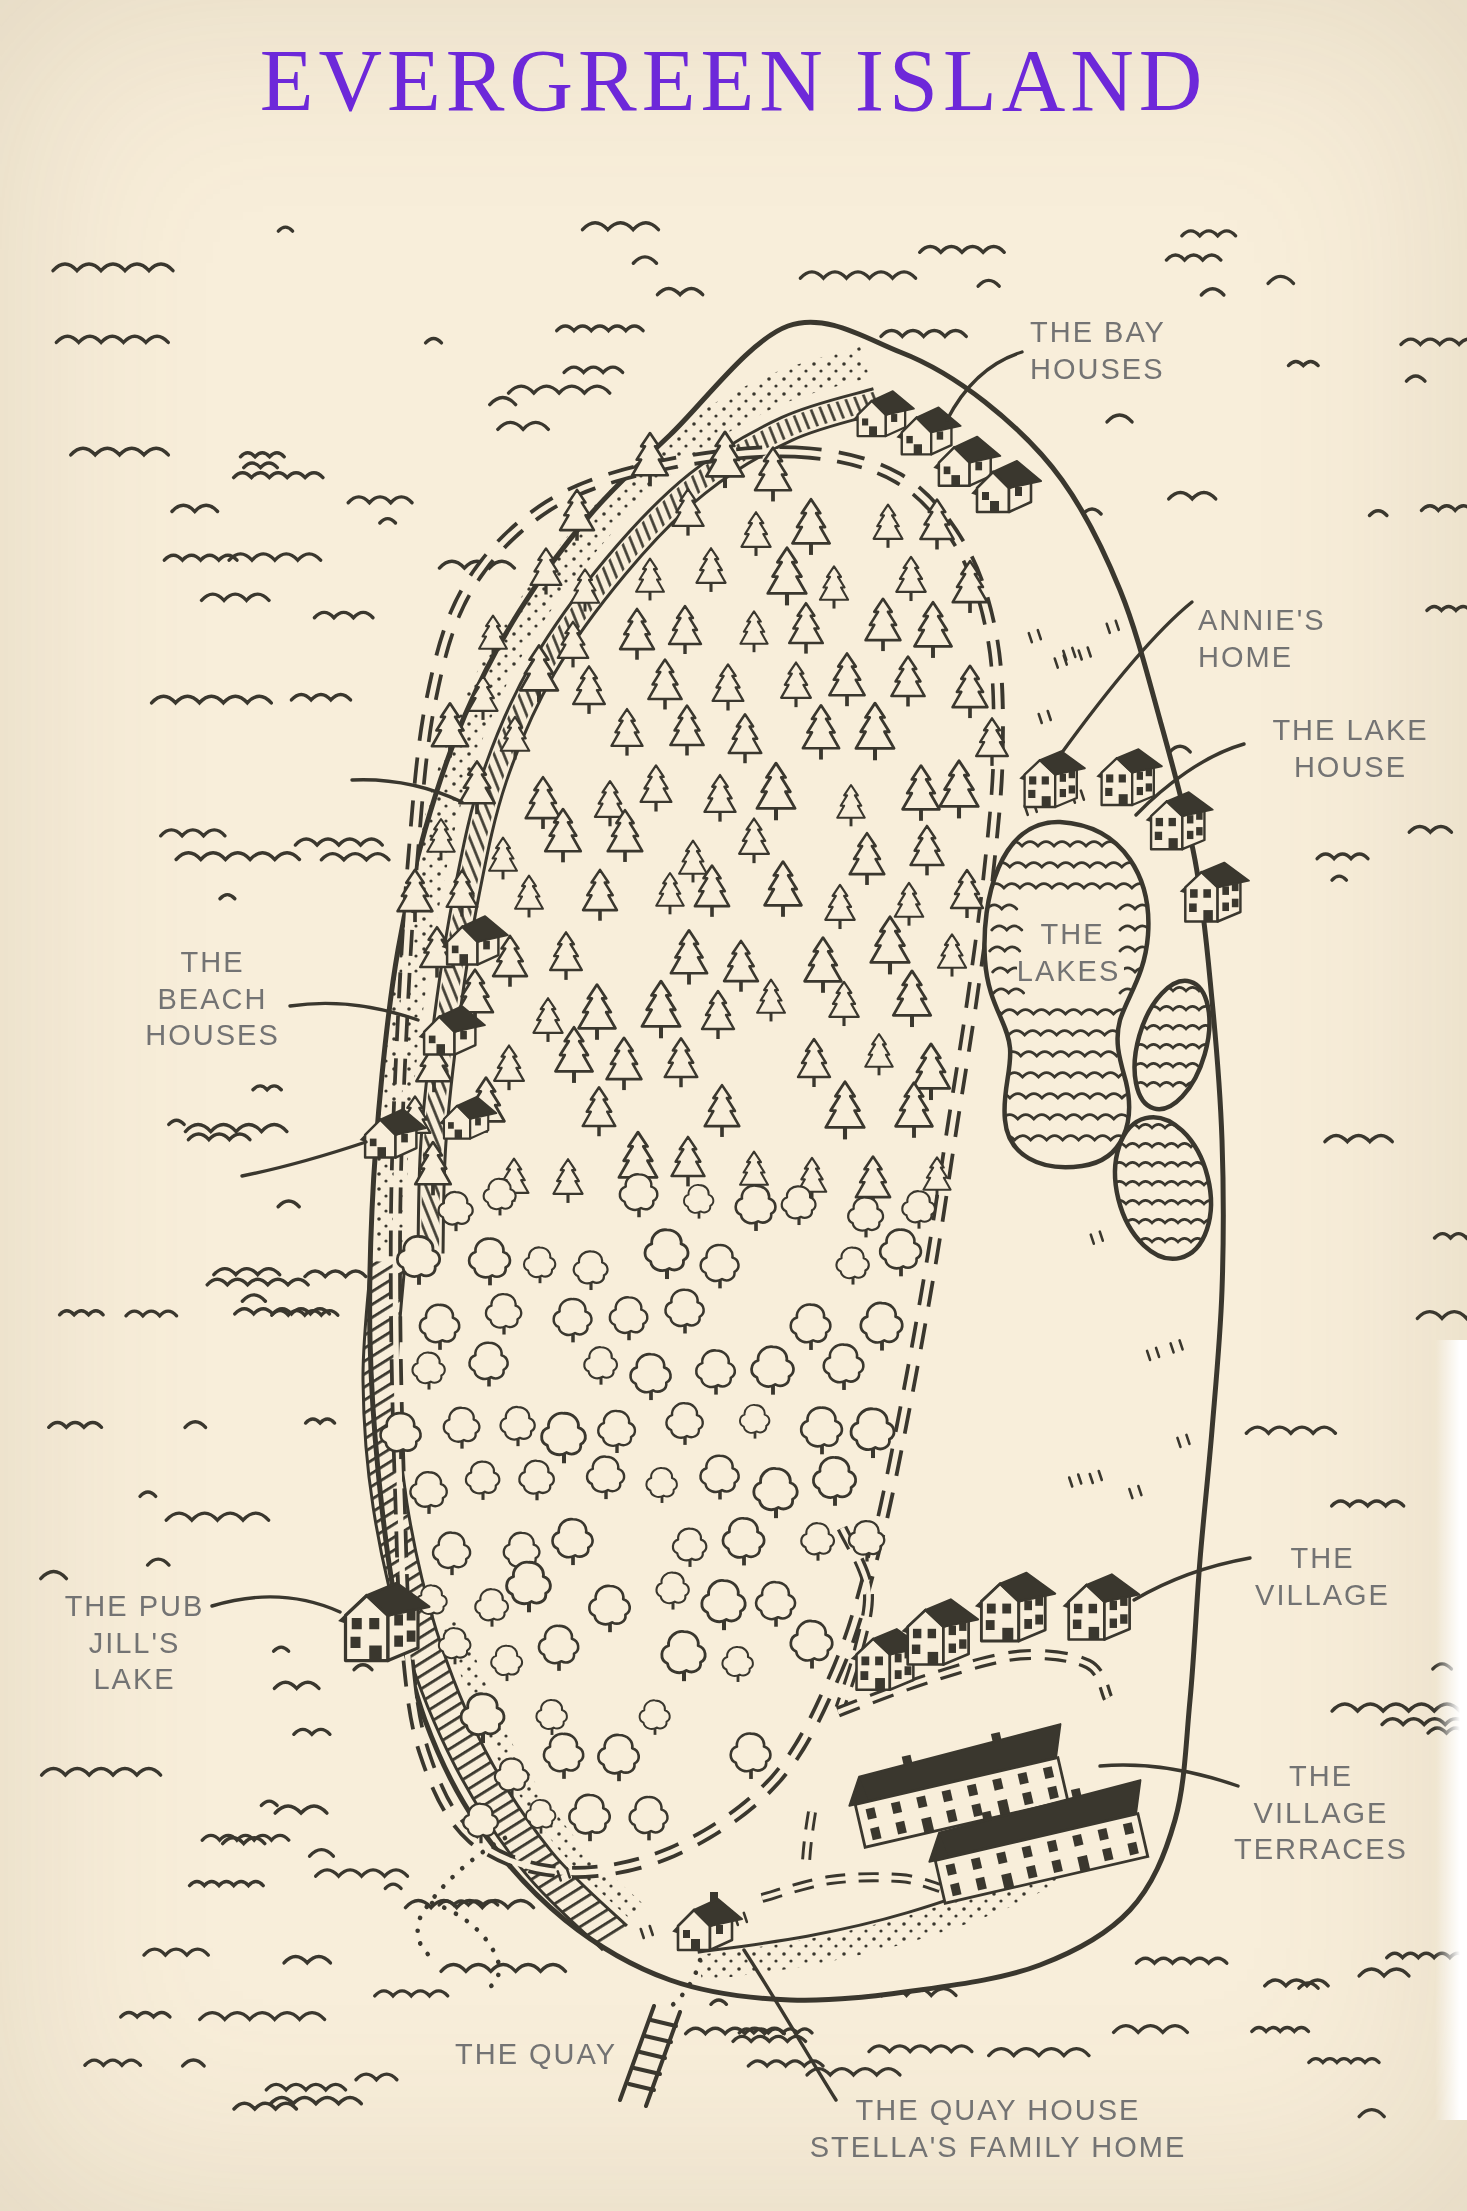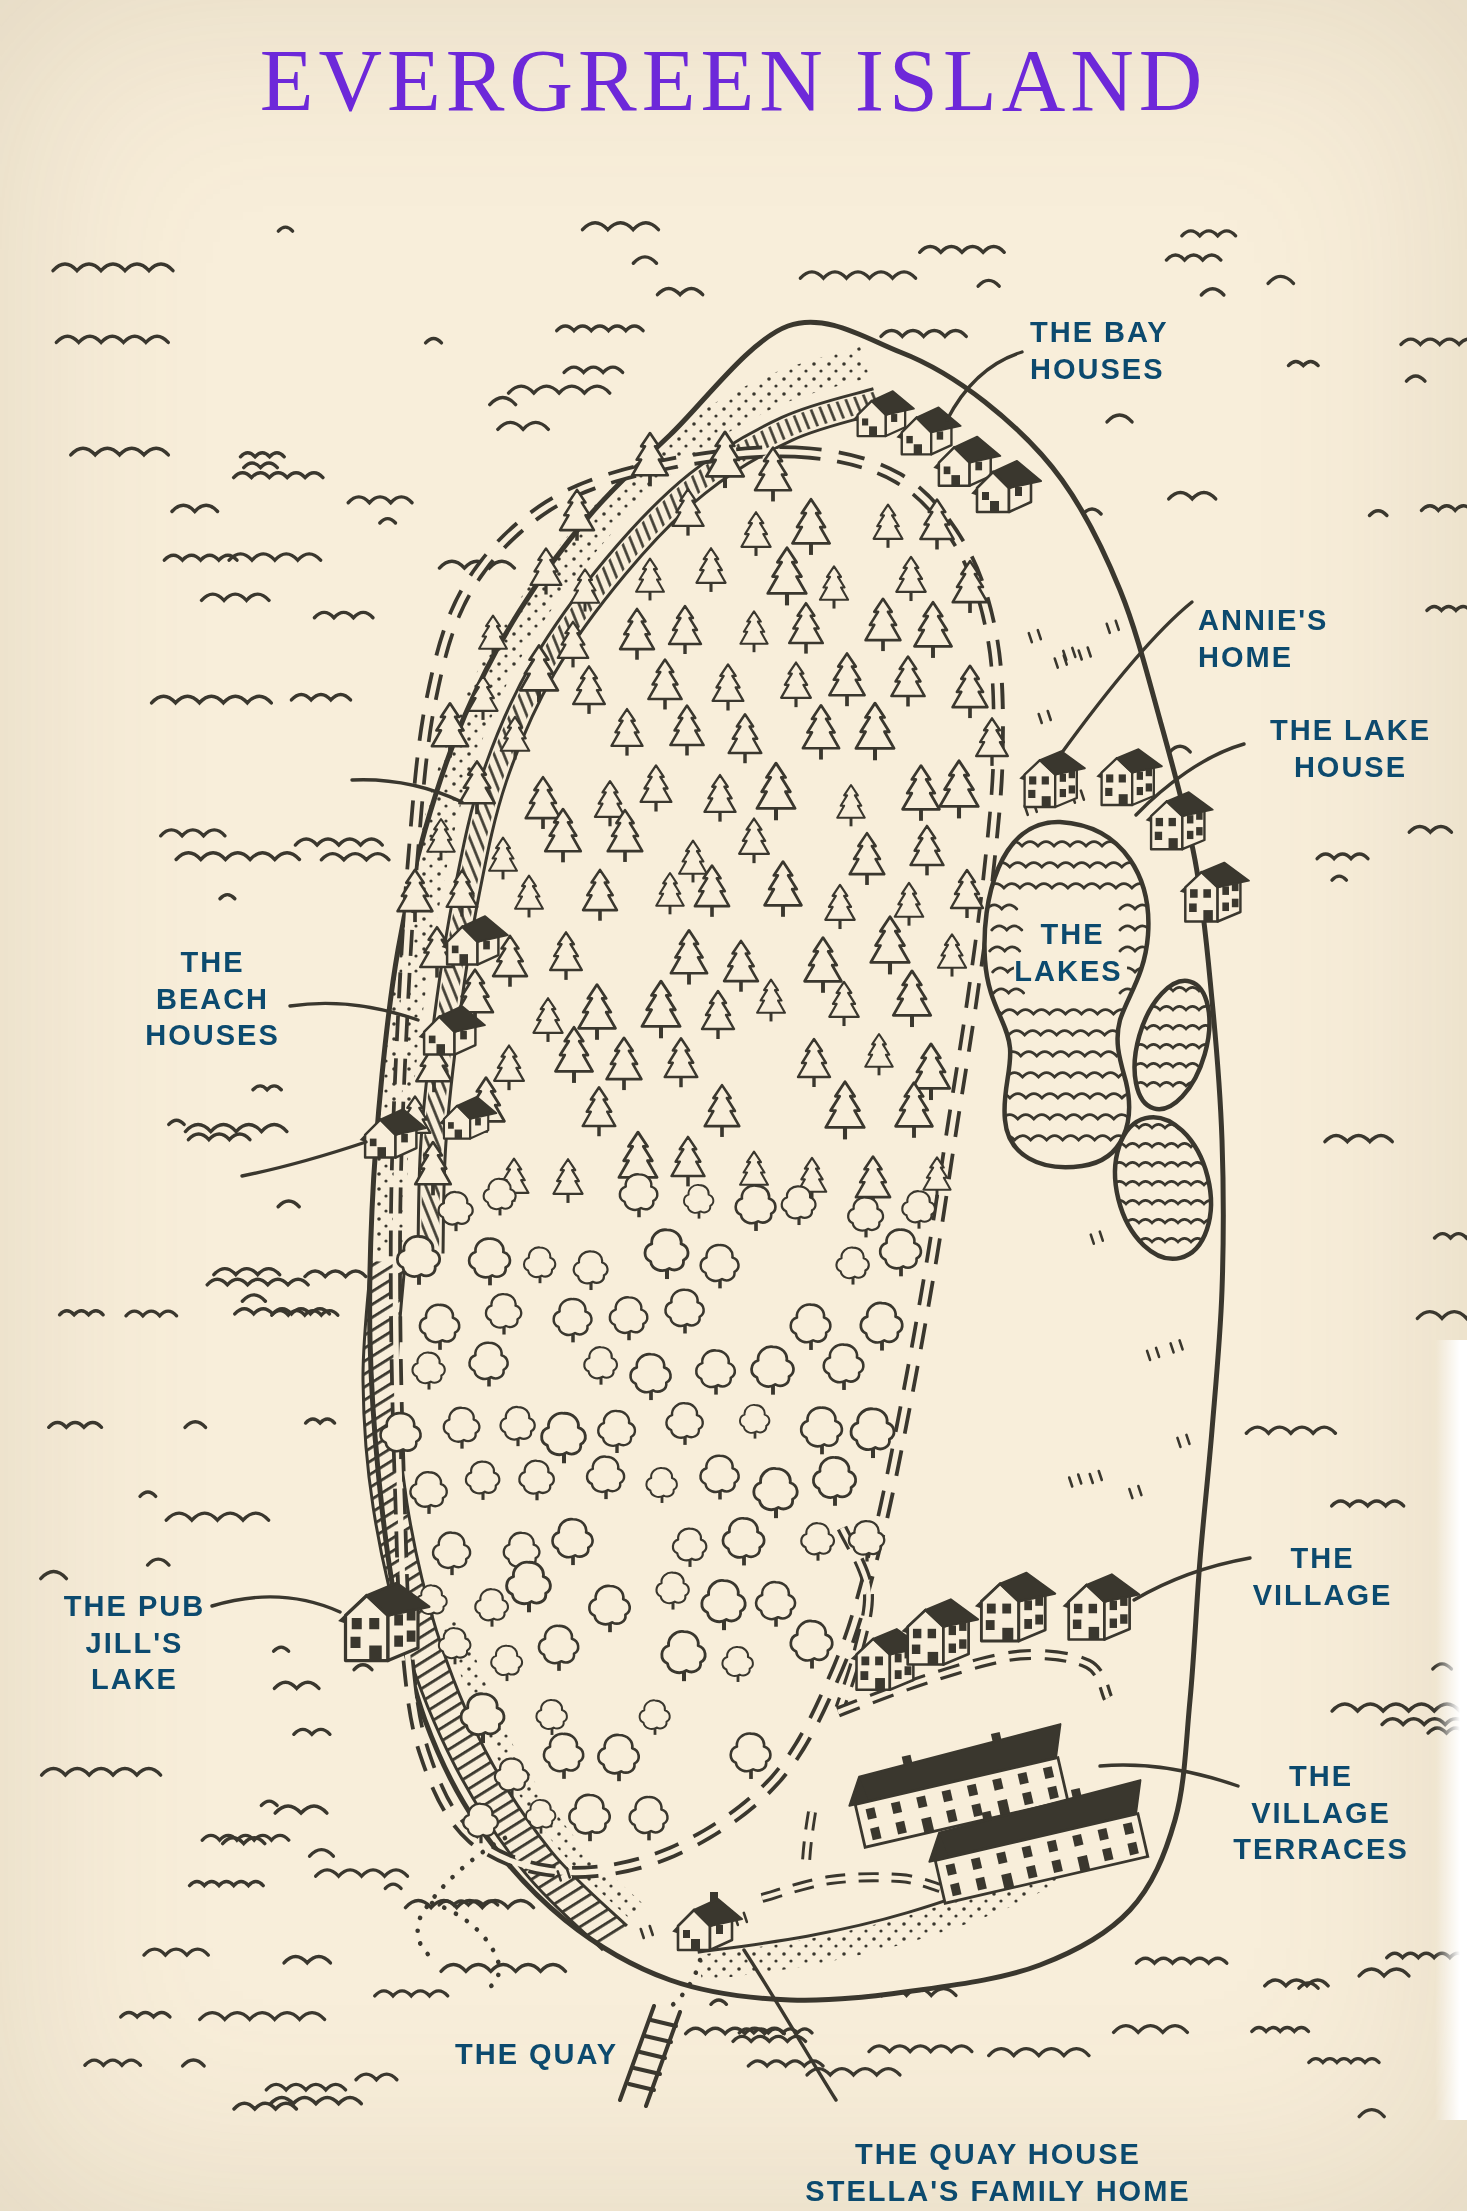--- a/index.html
+++ b/index.html
@@ -8,37 +8,37 @@
     background:#f8eeda;
     box-shadow:inset 0 0 220px rgba(118,100,62,.16);
   }
   .title{
     position:absolute;top:30px;left:0;right:0;text-align:center;
     font-family:"Liberation Serif",serif;font-weight:400;font-size:88px;
     letter-spacing:5px;color:#6d28d9;white-space:pre-line;
   }
   svg.map{position:absolute;left:0;top:0;}
   .lbl{
-    position:absolute;font-family:"Liberation Sans",sans-serif;font-weight:bold;
-    font-size:29px;line-height:1.26;letter-spacing:2px;color:#0c4a6e;
+    position:absolute;font-family:"Liberation Sans",sans-serif;font-weight:normal;
+    font-size:29px;line-height:1.26;letter-spacing:2px;color:#737373;
     white-space:pre-line;text-align:center;
   }
   #lbl-bay{left:1030px;top:314px;width:240px;text-align:left;}
   #lbl-annie{left:1198px;top:566px;width:210px;text-align:left;margin-top:36px;}
   #lbl-lake{left:1248px;top:712px;width:205px;}
   #lbl-pinecliff{left:155px;top:742px;width:205px;}
   #lbl-beach{left:125px;top:944px;width:175px;}
   #lbl-rachel{left:45px;top:1154px;width:205px;}
   #lbl-lakes{left:998px;top:916px;width:145px;}
   #lbl-lakes span{background:#f8eeda;padding:0 4px;}
   #lbl-pub{left:42px;top:1588px;width:185px;}
   #lbl-village{left:1240px;top:1540px;width:165px;}
   #lbl-terraces{left:1226px;top:1758px;width:190px;}
   #lbl-quay{left:431px;top:2036px;width:230px;text-align:left;margin-left:24px;}
-  #lbl-quayhouse{left:768px;top:2092px;width:460px;margin-top:44px;}
+  #lbl-quayhouse{left:768px;top:2092px;width:460px;}
   .scan-edge{
     position:absolute;right:0;top:1340px;width:32px;height:780px;
     background:linear-gradient(90deg,rgba(255,255,255,0),#ffffff 78%);
   }
 </style>
 </head>
 <body>
 
 <div class="sheet">
 

